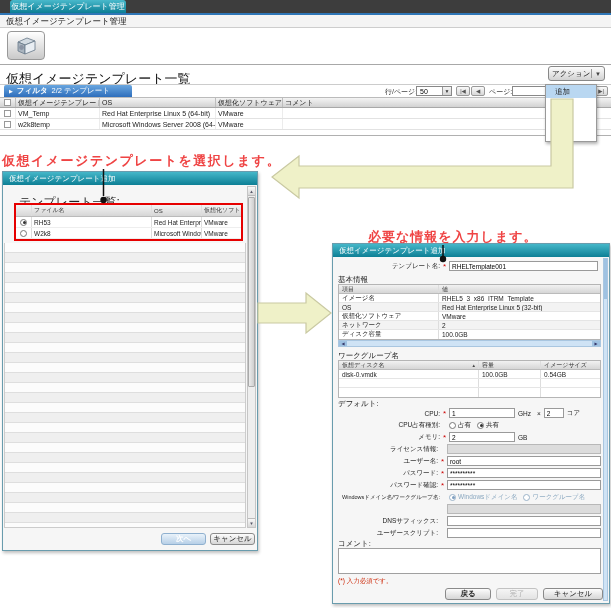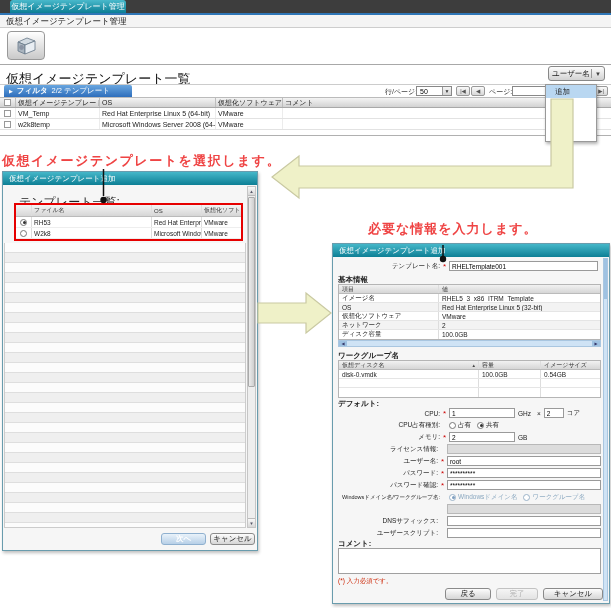--- a/index.html
+++ b/index.html
@@ -54,21 +54,21 @@
   
   .ddmenu { position:absolute; left:545px; top:84px; width:52px; height:58px; background:#fff; border:1px solid #999;
             box-shadow:1px 2px 3px rgba(0,0,0,.3); z-index:5; }
   .dditem { height:13px; font-size:7.5px; line-height:13px; padding-left:9px; color:#222; }
   .dditem.sel { background:#b9d7f1; }
   .dditem.dis { color:#999; }
 
   
   .note { position:absolute; font-size:13px; font-weight:bold; letter-spacing:1.5px; color:#ef4444; white-space:nowrap; z-index:8; }
   .n1 { left:2px; top:152px; }
-  .n2 { left:368px; top:220px; letter-spacing:1px;text-align:right; }
+  .n2 { left:368px; top:228px; letter-spacing:1px;text-align:right; }
 
   
   .dlg { position:absolute; background:#f6f6f6; border:1px solid #699cad; box-shadow:1px 2px 3px rgba(0,0,0,.25); z-index:10; }
   .dtitle { position:absolute; left:0; top:0; width:100%; height:13px; background:linear-gradient(#45b7c9,#0d7f95);
             color:#fff; font-size:7.5px; line-height:13px; padding-left:6px; white-space:nowrap; overflow:hidden; }
   .dlg-left  { left:2px;  top:171px; width:256px; height:380px; }
   .dlg-right { left:332px; top:243px; width:278px; height:361px; }
 
   
   .dlabel { position:absolute; left:16px; top:22px; font-size:12px; color:#222; }
@@ -91,21 +91,21 @@
   .vscroll .up { top:0; border-bottom:1px solid #bbb; }
   .vscroll .dn { bottom:0; border-top:1px solid #bbb; }
   .vscroll .thumb { position:absolute; left:0; top:10px; width:100%; height:190px;
                     background:linear-gradient(90deg,#ececec,#cfcfcf); border:1px solid #aaa; border-radius:1px; }
   .btn { position:absolute; height:12px; border:1px solid #8a8a8a; border-radius:3px; font-size:7.5px; text-align:center;
          line-height:10px; color:#222; background:linear-gradient(#fcfcfc,#d6d6d6); font-family:inherit; }
   .btn.blue { background:linear-gradient(#e9f2fa,#b7cfe7); border-color:#8fb0cf; color:#fff; font-weight:bold; }
   .btn.dis  { background:linear-gradient(#f5f5f5,#e3e3e3); border-color:#c2c2c2; color:#b0b0b0; }
 
   
-  .sect { position:absolute; left:5px; font-size:7.5px; color:#222;font-weight:bold; }
+  .sect { position:absolute; left:5px; font-size:7.5px; color:#222; }
   .itable { position:absolute; left:5px; width:263px; border:1px solid #b5b5b5; background:#fff; }
   .ihead { height:9px; background:linear-gradient(#f2f2f2,#d6d6d6); border-bottom:1px solid #bbb; display:flex; font-size:6px; color:#333; }
   .irow  { height:9px; display:flex; font-size:6.5px; color:#222; border-bottom:1px solid #e5e5e5; background:#fff; }
   .irow.alt { background:#f3f3f3; }
   .irow:last-child { border-bottom:none; }
   .ihead .c, .irow .c { display:flex; align-items:center; padding-left:3px; overflow:hidden; white-space:nowrap; border-right:1px solid #ddd; }
   .c.k { width:100px; } .c.v { flex:1; border-right:none; }
   .c.dn1 { width:140px; } .c.dn2 { width:62px; } .c.dn3 { flex:1; border-right:none; }
   .sorticon { margin-left:auto; margin-right:2px; font-size:4.5px; color:#444; }
   .hscroll { position:absolute; left:5px; width:263px; height:7px; background:#cfe3f5; border:1px solid #a9c6e0; display:flex; justify-content:space-between; }
@@ -146,21 +146,21 @@
         <polygon points="4,7 13,3 21,6 11,10" fill="#d3dbe2" stroke="#667788" stroke-width="0.8"></polygon>
         <polygon points="4,7 11,10 11,19 4,16" fill="#aab5bf" stroke="#667788" stroke-width="0.8"></polygon>
         <polygon points="11,10 21,6 21,15 11,19" fill="#e9eef3" stroke="#667788" stroke-width="0.8"></polygon>
         <circle cx="7.5" cy="12.5" r="2.4" fill="#8a93a3"></circle>
       </svg>
     </div>
     <div class="hr1"></div>
 
     <div class="list-title">仮想イメージテンプレート一覧</div>
     <button class="action-btn">
-      <span>ユーザー名</span>
+      <span>アクション</span>
       <span class="sep"></span>
       <span class="caret">▼</span>
     </button>
     <div class="hr2"></div>
 
     <div class="filter-tab">
       <span class="tri">▶</span>
       <span class="b">フィルタ</span>
       <span>2/2 テンプレート</span>
     </div>
@@ -399,21 +399,21 @@
       <span class="lbl">ユーザースクリプト:</span>
       <span class="req"></span>
       <input type="text" class="wide" style="">
     </div>
 
     <div class="sect" style="top:295px;">コメント:</div>
     <textarea class="ta" style="top: 304px;"></textarea>
 
     <div class="reqnote" style="top:333px;">(*) 入力必須です。</div>
 
-    <button class="btn" style="left:112px; top:344px; width:46px;">戻る</button>
+    <button class="btn" style="left:112px; top:344px; width:46px;font-weight:bold;">戻る</button>
     <button class="btn dis" style="left:163px; top:344px; width:42px;">完了</button>
     <button class="btn" style="left:210px; top:344px; width:60px;">キャンセル</button>
 
     <div class="rvs">
         <div class="t"></div>
       </div>
   </div>
 
   <svg class="overlay" viewBox="0 0 611 608">
     <polygon points="551,99 551,166 299,166 299,156 272,177 299,198 299,188 573,188 573,99" fill="#eff1c8" stroke="#c9c9a2" stroke-width="1.2"></polygon>

